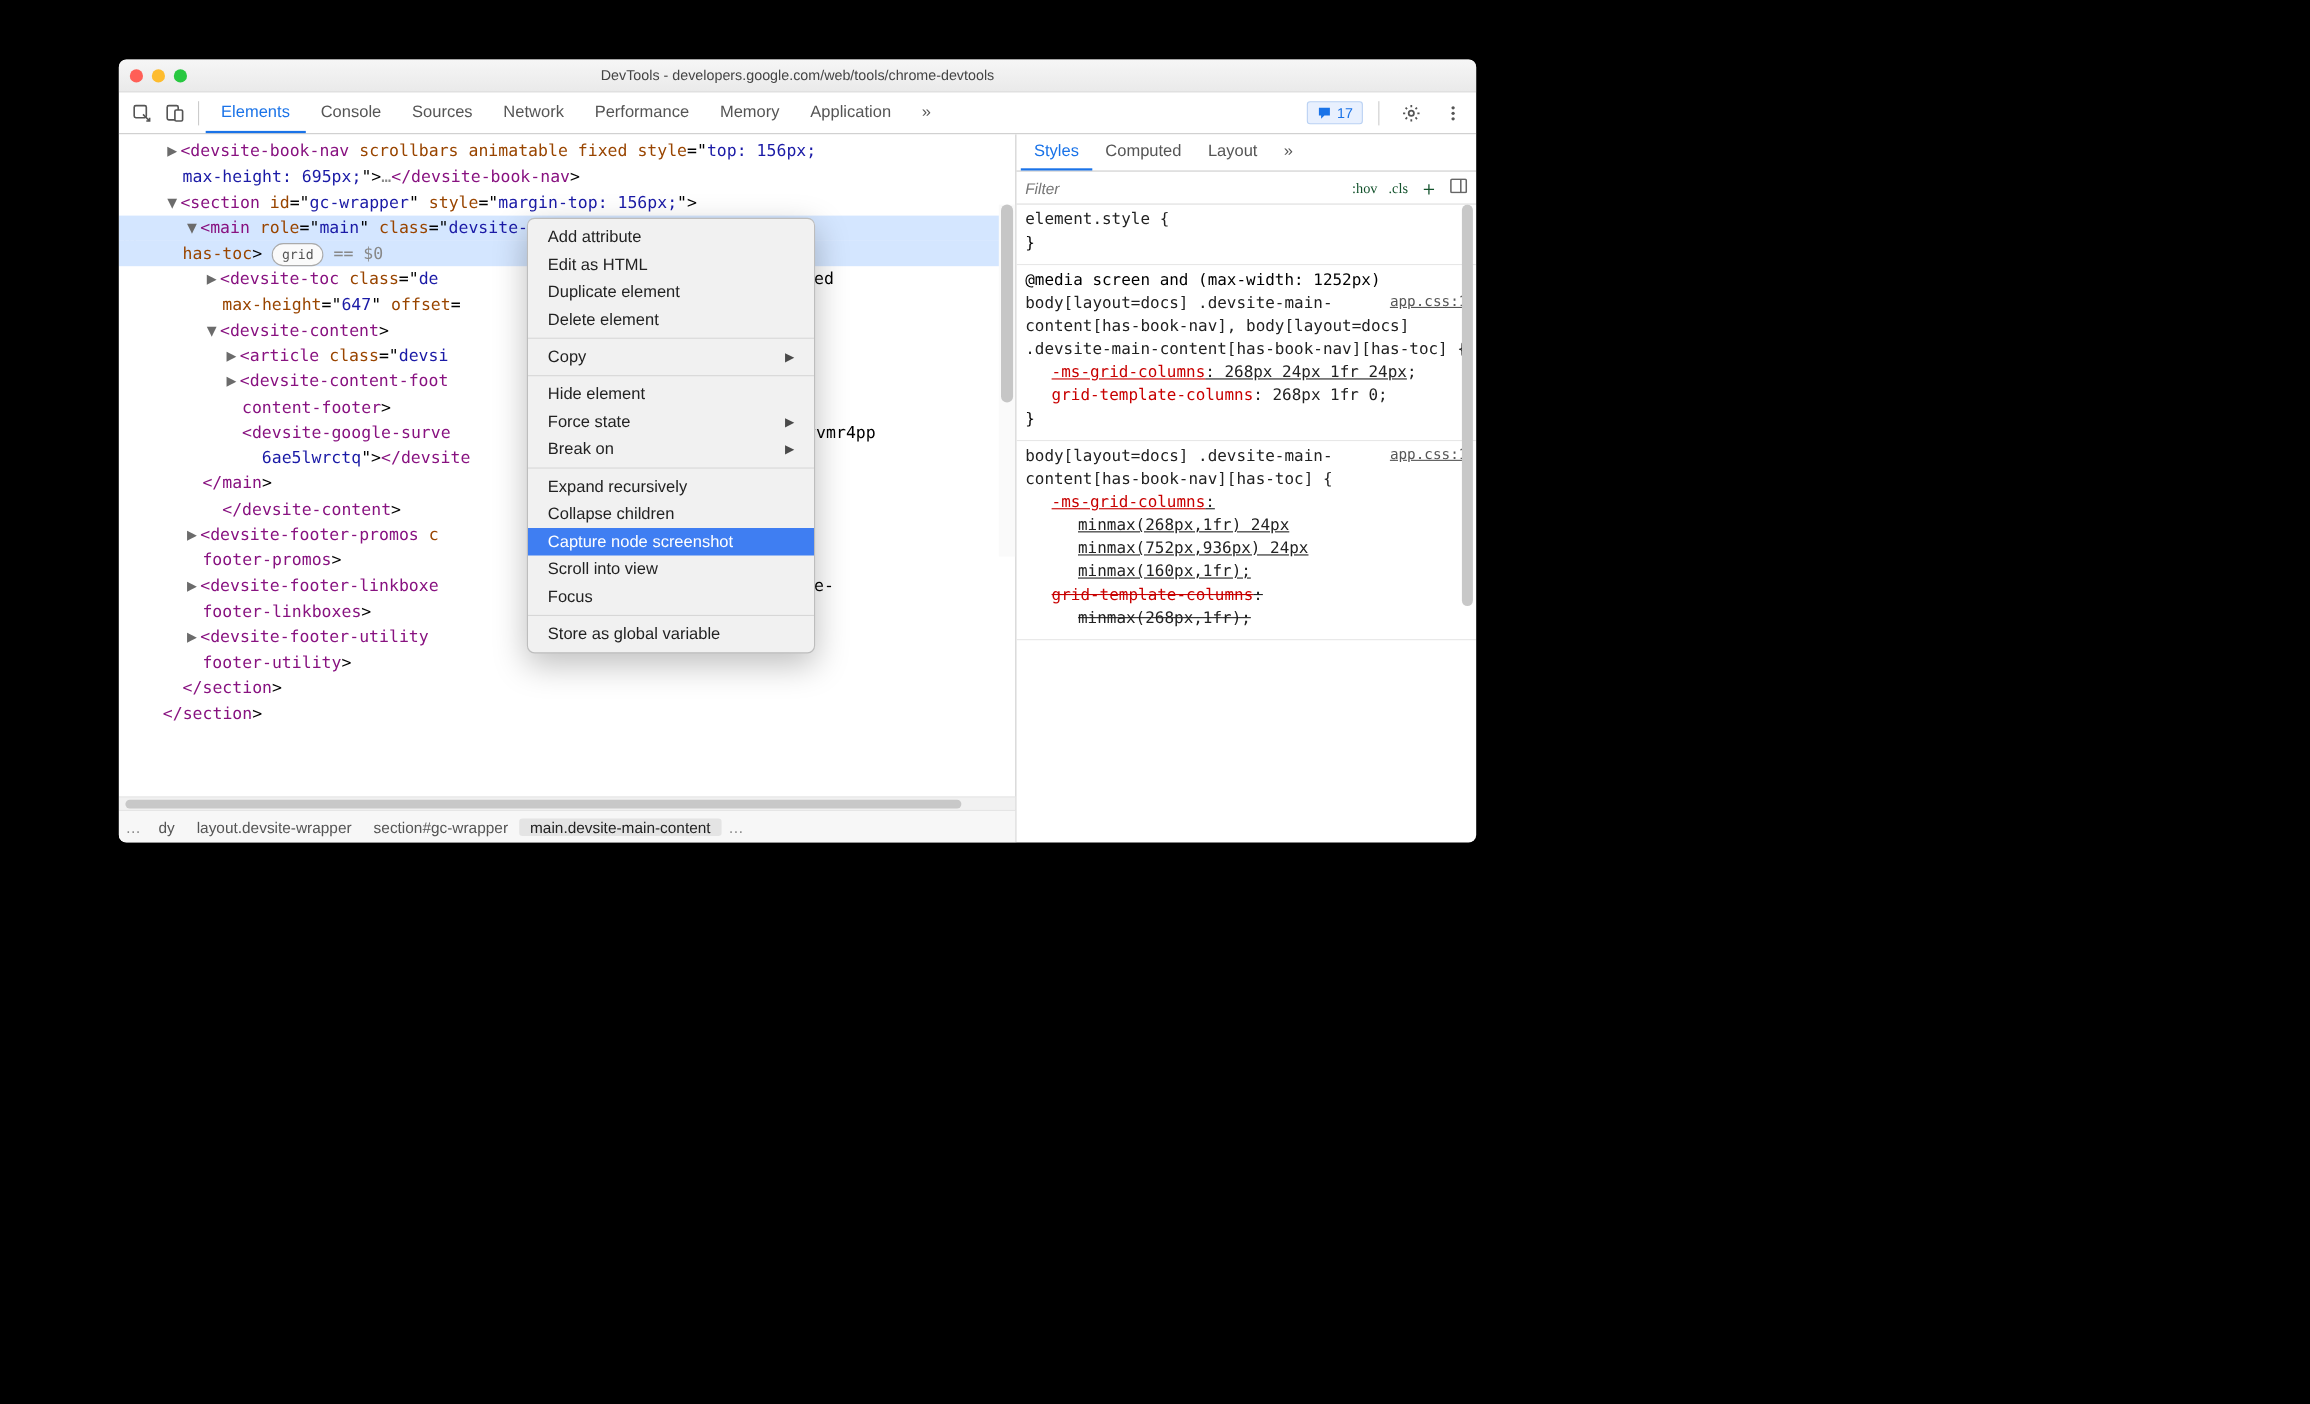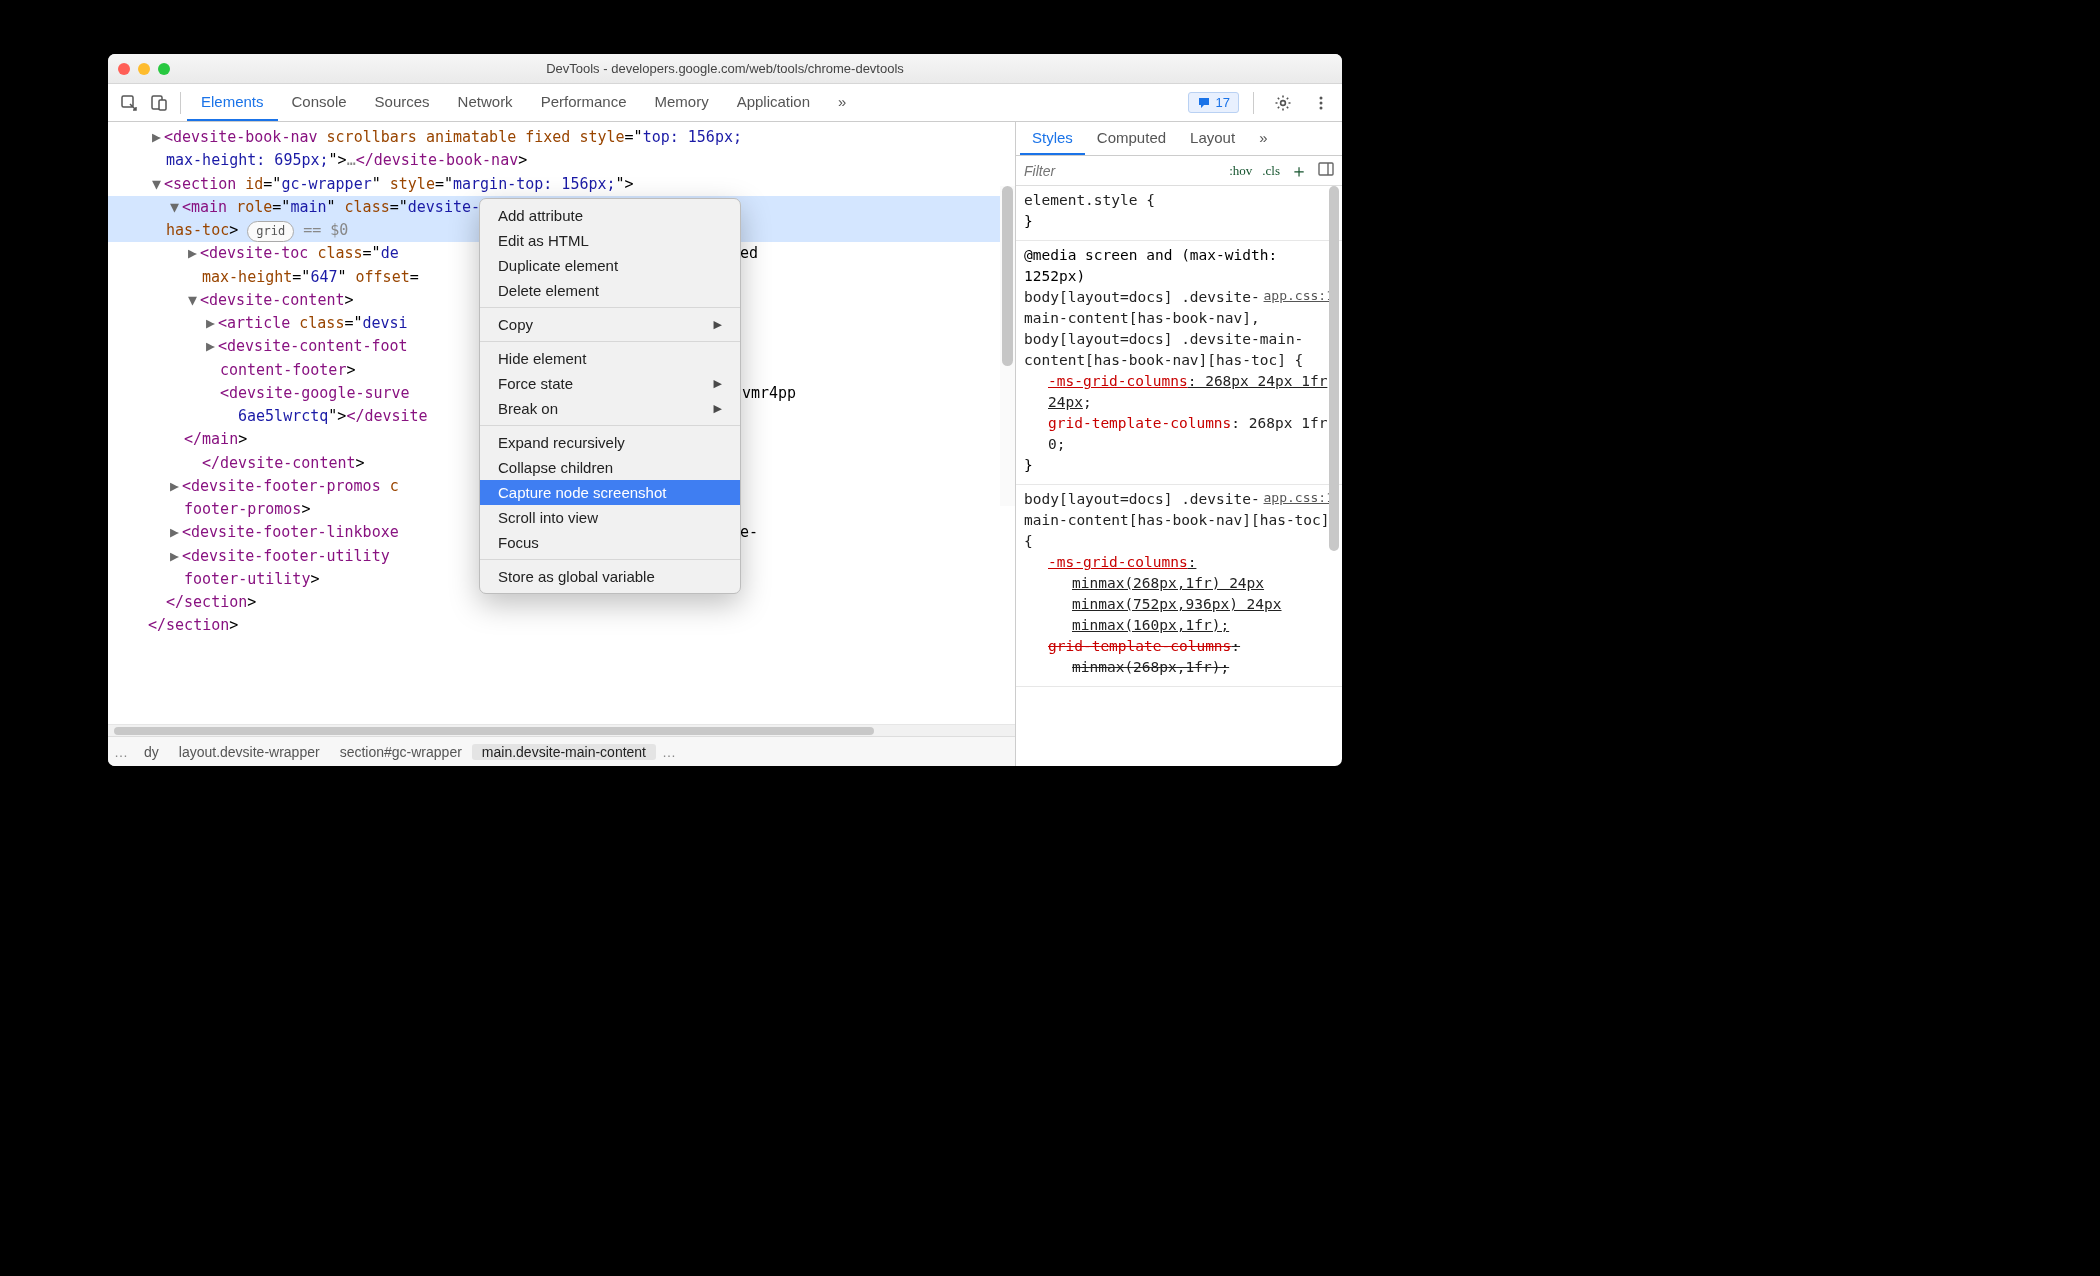--- a/index.html
+++ b/index.html
@@ -14,21 +14,21 @@
 .title { position: absolute; left: 0; right: 0; text-align: center; font-size: 13px; color: #444; }
 .toolbar { height: 38px; border-bottom: 1px solid #ccc; display: flex; align-items: center; padding: 0 6px; }
 .tool-ic { width: 30px; height: 30px; display: flex; align-items: center; justify-content: center; color: #555; border-radius: 3px; cursor: pointer; }
 .tool-sep { width: 1px; height: 22px; background: #ccc; margin: 0 6px; }
 .tabs { display: flex; gap: 0; height: 100%; }
 .tab { padding: 0 14px; display: flex; align-items: center; font-size: 15px; color: #555; cursor: pointer; border-bottom: 2px solid transparent; }
 .tab.active { color: #1a73e8; border-bottom: 2px solid #1a73e8; }
 .tool-right { margin-left: auto; display: flex; align-items: center; gap: 8px; }
 .err-badge { display: flex; align-items: center; gap: 5px; border: 1px solid #b9d1f3; background: #e8f0fe; border-radius: 3px; padding: 2px 8px; color: #1a73e8; font-size: 13px; }
 .main { flex: 1; display: flex; overflow: hidden; height: calc(100% - 68px); }
-.left { width: 908px; display: flex; flex-direction: column; border-right: 1px solid #ccc; }
+.left { width: 816px; display: flex; flex-direction: column; border-right: 1px solid #ccc; }
 .dom { flex: 1; overflow: auto; font-family: Menlo, Monaco, Consolas, monospace; font-size: 15px; line-height: 1.55; padding: 4px 10px 4px 28px; position: relative; }
 .dom-outer { flex:1; position: relative; overflow:hidden; }
 .row-sel { background: #d4e6ff; }
 .dom .row { position: relative; padding-left: 0; }
 .tri { color: #6b6b6b; display: inline-block; width: 12px; }
 .tag { color: #881280; }
 .attr { color: #994500; }
 .val { color: #1a1aa6; }
 .gray { color: #888; }
 .pill { display: inline-block; border: 1px solid #aaa; border-radius: 11px; padding: 0 8px; font-size: 12px; background: #fafafa; color: #555; }
@@ -141,20 +141,21 @@
             <div class="row" style="padding-left: 84px;"><span class="tri" style="margin-left: -14px;">▶</span><span class="tag">&lt;</span><span class="tag">article</span><span class="attr"> class</span><span>="</span><span class="val">devsi</span></div>
             <div class="row" style="padding-left: 84px;"><span class="tri" style="margin-left: -14px;">▶</span><span class="tag">&lt;</span><span class="tag">devsite-content-foot</span><span style="display: inline-block; width: 260px;"></span><span>devsite-</span></div>
             <div class="row" style="padding-left: 84px;"><span class="tag">content-footer</span><span>&gt;</span></div>
             <div class="row" style="padding-left: 84px;"><span class="tag">&lt;</span><span class="tag">devsite-google-surve</span><span style="display: inline-block; width: 260px;"></span><span>j5ifxusvvmr4pp</span></div>
             <div class="row" style="padding-left: 102px;"><span class="val">6ae5lwrctq</span><span>"&gt;</span><span class="tag">&lt;/</span><span class="tag">devsite</span></div>
             <div class="row" style="padding-left: 48px;"><span class="tag">&lt;/</span><span class="tag">main</span><span>&gt;</span></div>
             <div class="row" style="padding-left: 66px;"><span class="tag">&lt;/</span><span class="tag">devsite-content</span><span>&gt;</span></div>
             <div class="row" style="padding-left: 48px;"><span class="tri" style="margin-left: -14px;">▶</span><span class="tag">&lt;</span><span class="tag">devsite-footer-promos</span><span class="attr"> c</span><span style="display: inline-block; width: 260px;"></span><span>devsite-</span></div>
             <div class="row" style="padding-left: 48px;"><span class="tag">footer-promos</span><span>&gt;</span></div>
             <div class="row" style="padding-left: 48px;"><span class="tri" style="margin-left: -14px;">▶</span><span class="tag">&lt;</span><span class="tag">devsite-footer-linkboxe</span><span style="display: inline-block; width: 260px;"></span><span>…&lt;/devsite-</span></div>
+            <div class="row" style="padding-left: 48px;"><span class="tag">footer-linkboxes</span><span>&gt;</span></div>
             <div class="row" style="padding-left: 48px;"><span class="tri" style="margin-left: -14px;">▶</span><span class="tag">&lt;</span><span class="tag">devsite-footer-utility</span><span style="display: inline-block; width: 260px;"></span><span>/devsite-</span></div>
             <div class="row" style="padding-left: 48px;"><span class="tag">footer-utility</span><span>&gt;</span></div>
             <div class="row" style="padding-left: 30px;"><span class="tag">&lt;/</span><span class="tag">section</span><span>&gt;</span></div>
             <div class="row" style="padding-left: 12px;"><span class="tag">&lt;/</span><span class="tag">section</span><span>&gt;</span></div>
           </div>
         <div class="rscrollbar">
             <div class="rscrollthumb"></div>
           </div>
       </div>
       <div class="scrollbar">

